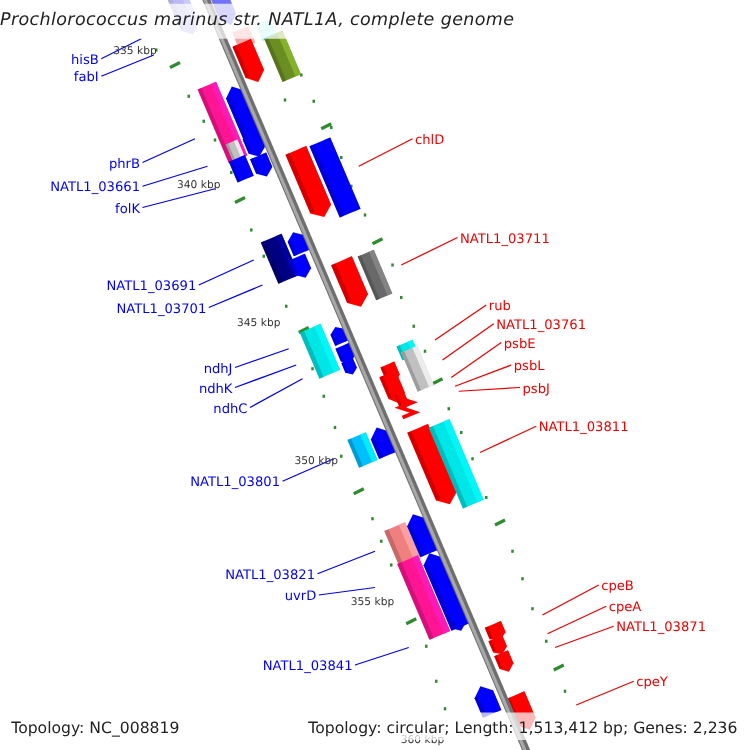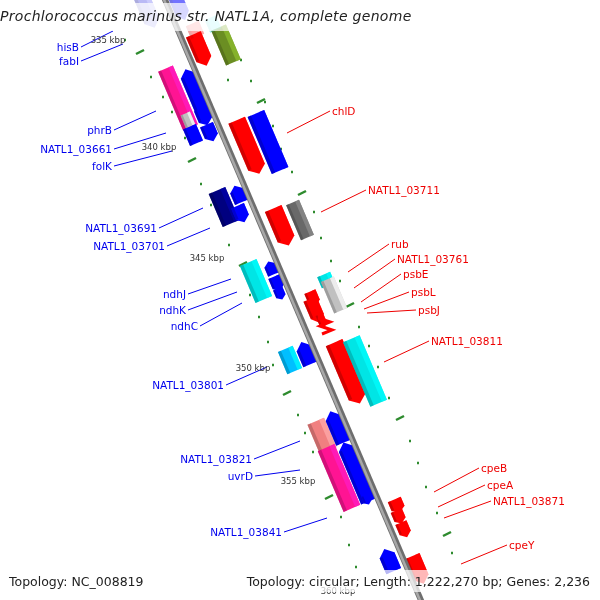--- a/index.html
+++ b/index.html
@@ -350,13 +350,13 @@
       <text x="253" y="371" text-anchor="middle" class="kbp">350 kbp</text>
       <text x="298" y="484" text-anchor="middle" class="kbp">355 kbp</text>
       <text x="338" y="594" text-anchor="middle" class="kbp" fill="#bbbbbb">360 kbp</text>
     </g>
 </svg>
 
 <div class="title-band"></div>
 <div class="title">Prochlorococcus marinus str. NATL1A, complete genome</div>
 <div class="footer-band"></div>
 <div class="footer-left">Topology: NC_008819</div>
-<div class="footer-right">Topology: circular; Length: 1,222,270 bp; Genes: 2,236</div>
+<div class="footer-right">Topology: circular; Length: 1,513,412 bp; Genes: 2,236</div>
 
 </body></html>

